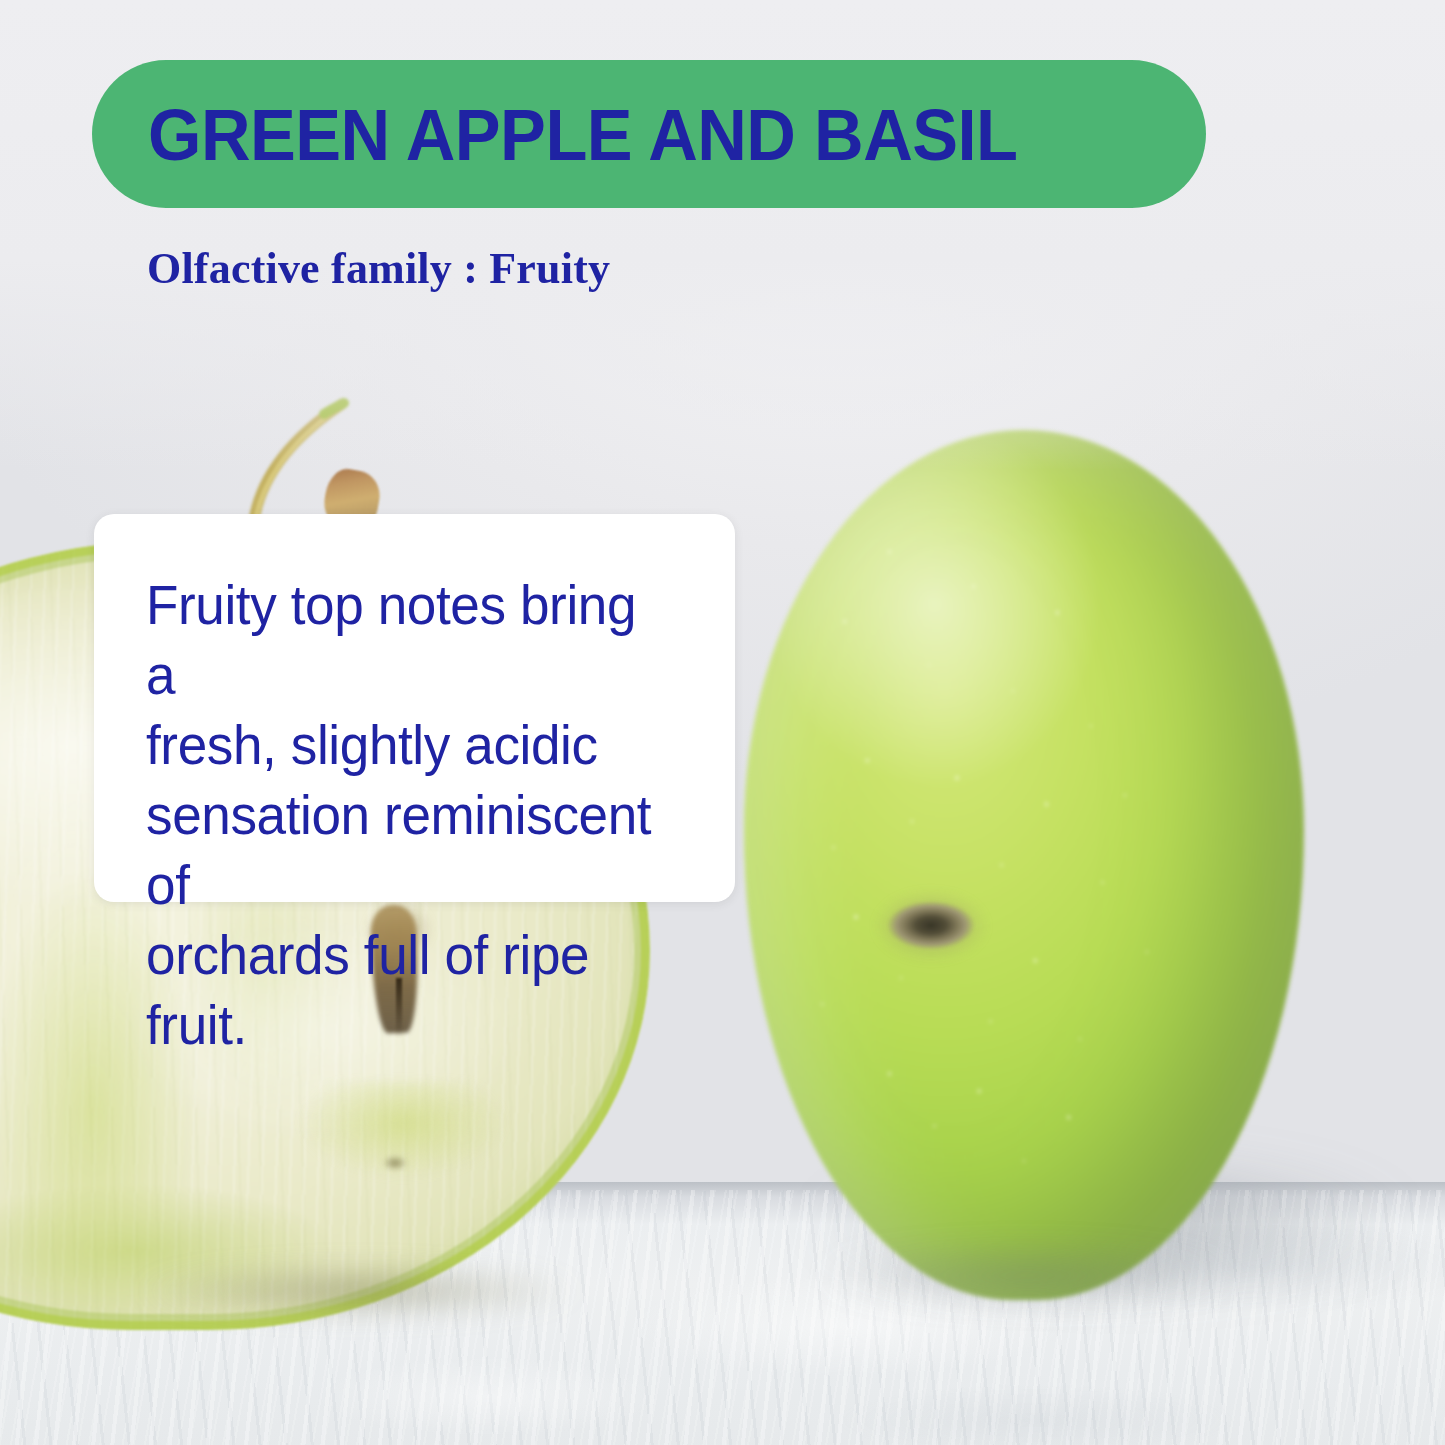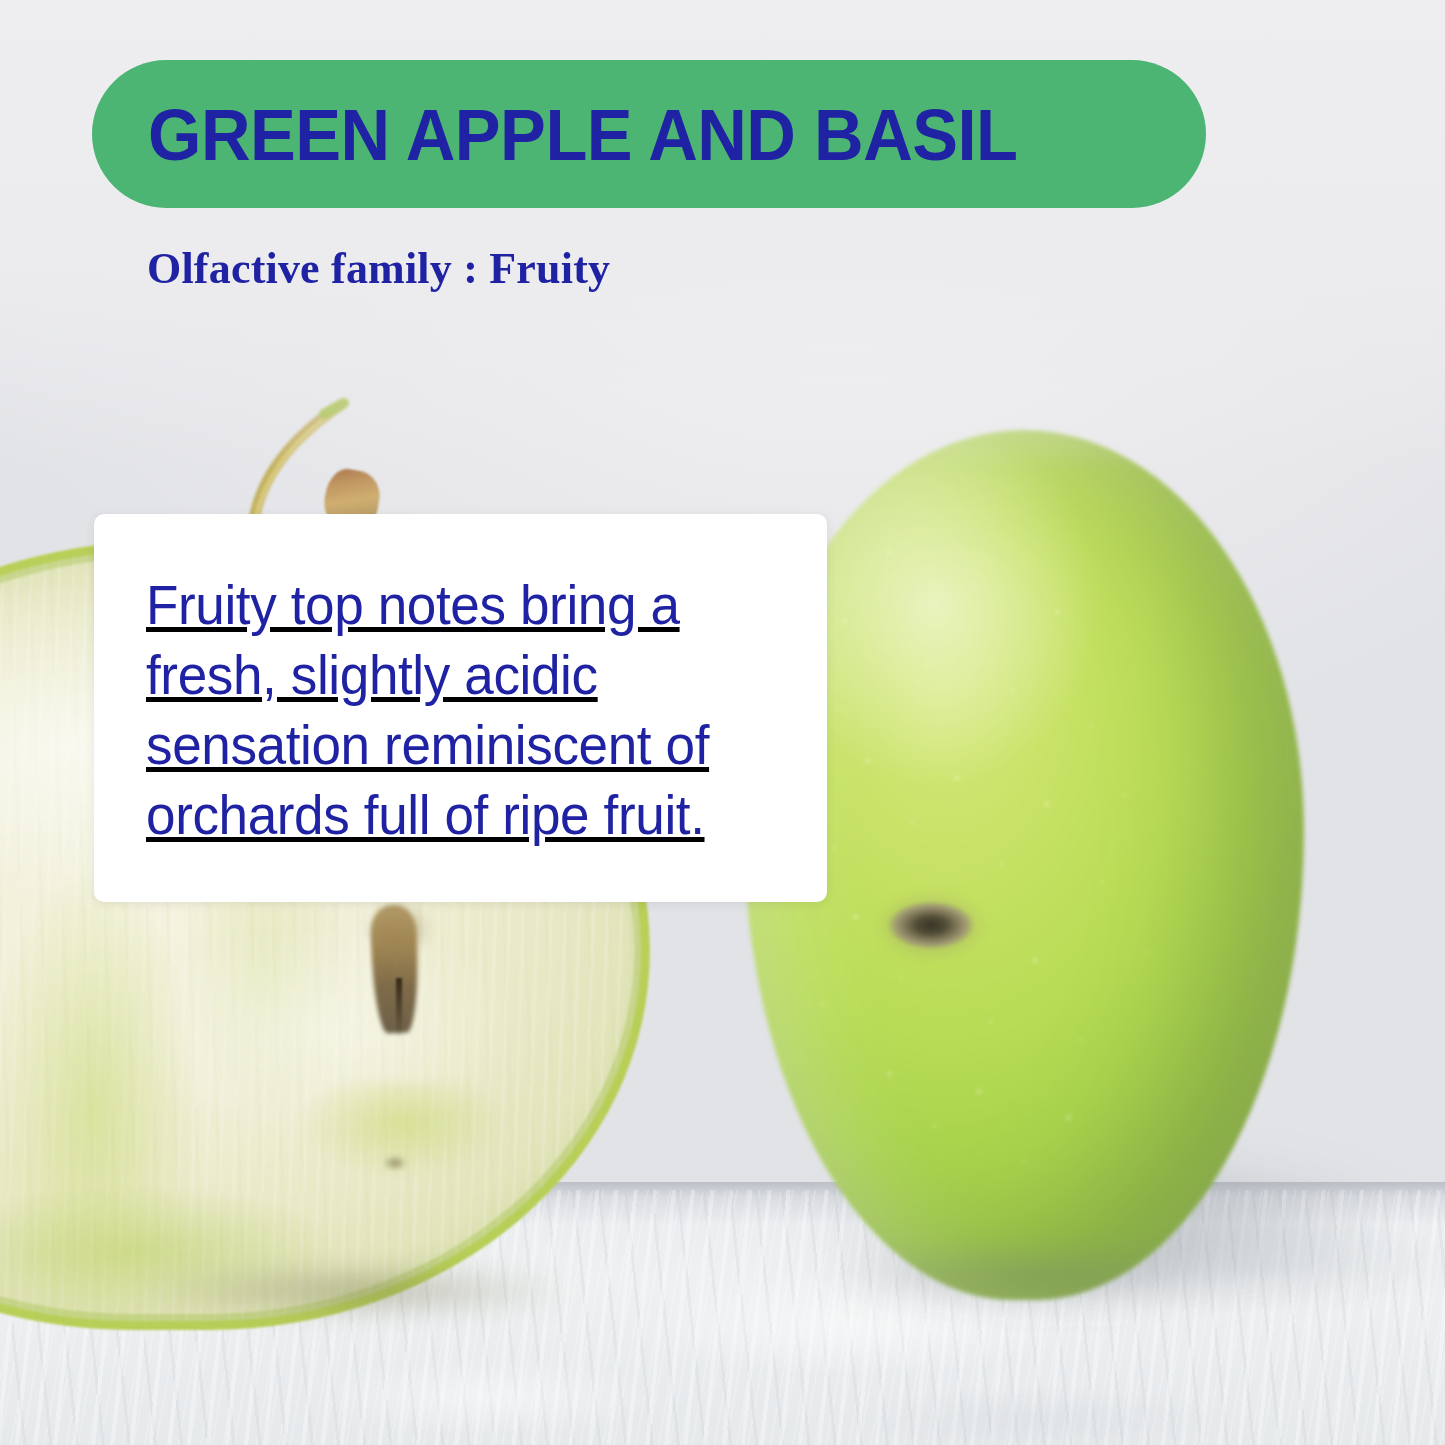--- a/index.html
+++ b/index.html
@@ -312,25 +312,24 @@
     font-family:"Liberation Serif", serif;
     font-weight:bold;
     font-size:44px;
     letter-spacing:0.2px;
     white-space:nowrap;
   }
 
   .note-card {
     position:absolute;
     left:94px; top:514px;
-    width:733px; height:388px;
-    border-radius:10px;
+    width:641px; height:388px;
+    border-radius:20px;
     padding:56px 46px 0 52px;
     box-shadow:0 2px 10px rgba(60,60,60,.10);
-    text-decoration:underline;
   }
   .note-text {
     font-family:"Liberation Sans", sans-serif;
     font-size:55px;
     line-height:70px;
     letter-spacing:-0.4px;
     transform:scaleX(0.965);
     transform-origin:left top;
     white-space:pre-line;
   }

